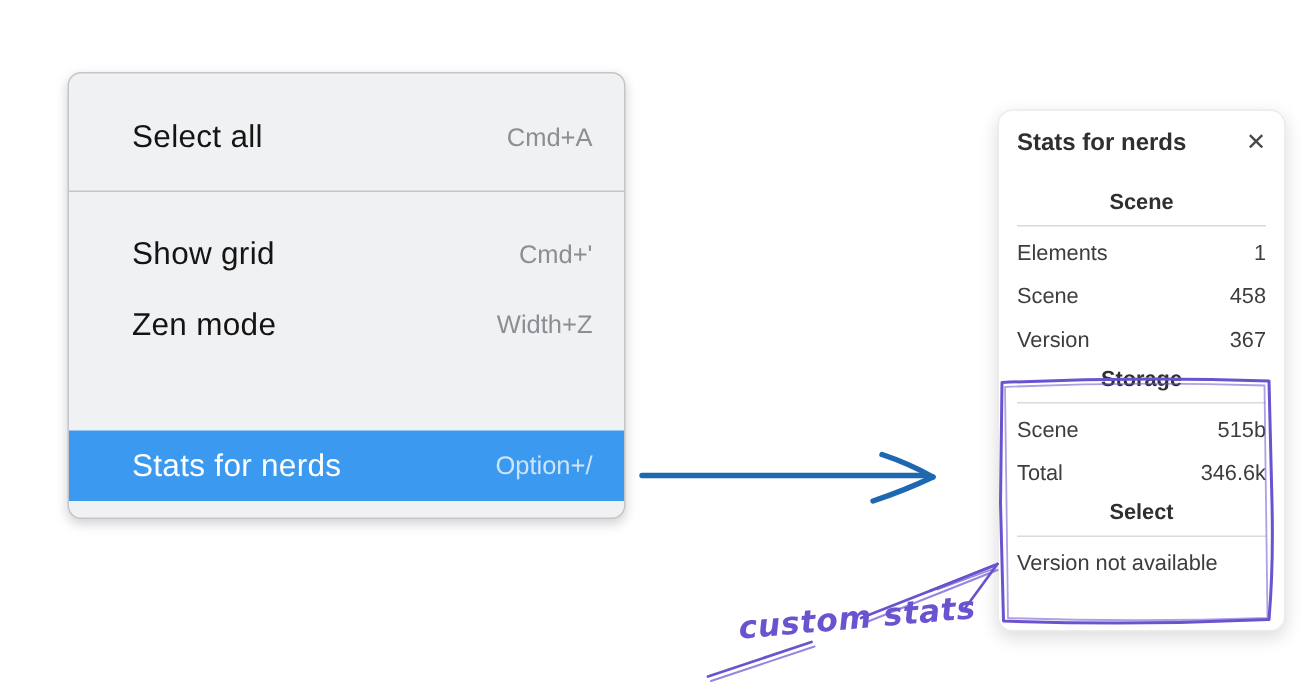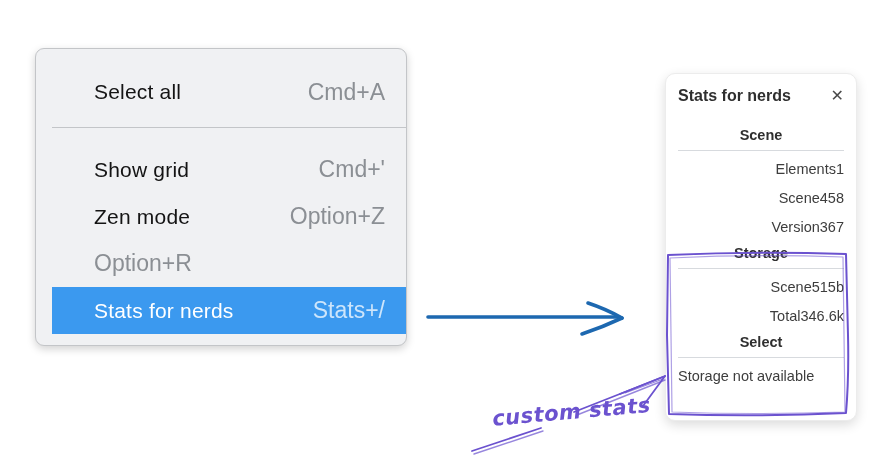--- a/index.html
+++ b/index.html
@@ -10,45 +10,45 @@
     position: relative;
     width: 873px;
     height: 461px;
     background: #ffffff;
     overflow: hidden;
   }
 
   
   .menu {
     position: absolute;
-    left: 35px; top: 48px;
+    left: 45px; top: 48px;
     width: 372px; height: 298px;
     background: var(--menu-bg);
     border: 1px solid var(--menu-border);
     border-radius: 9px;
     box-shadow: 0 3px 8px rgba(0,0,0,0.18);
-    padding: 14px 0 13px 16px;
+    padding: 14px 0 13px 0;
     overflow: hidden;
   }
   .menu-row {
     display: flex;
     align-items: center;
     justify-content: space-between;
     padding: 0 21px 0 42px;
     height: 47px;
     cursor: default;
   }
   .menu-row.first { height: 58px; }
   .menu-label {
     font-size: 21px;
     color: var(--menu-text);
     letter-spacing: 0.2px;
   }
   .menu-key {
-    font-size: 23px;
+    font-size: 17px;
     color: var(--shortcut-text);
   }
   .menu-divider {
     height: 1px;
     background: var(--menu-border);
     margin: 6px 0 18px 0;
   }
   .menu-row.selected { background: var(--highlight); }
   .menu-row.selected .menu-label { color: #ffffff; }
   .menu-row.selected .menu-key { color: var(--highlight-shortcut); }
@@ -89,21 +89,21 @@
     color: #2f2f2f;
     margin-top: 3px;
   }
   .sec-rule {
     border: none;
     border-top: 1px solid var(--divider);
     margin: 7px 0 4px 0;
   }
   .stat-row {
     display: flex;
-    justify-content: flex-end;
+    justify-content: space-between;
     font-size: 14.5px;
     line-height: 29px;
     color: var(--panel-text);
   }
   .panel-note {
     font-size: 14.5px;
     line-height: 29px;
     color: var(--panel-text);
   }
 
@@ -152,28 +152,27 @@
       <span class="menu-label">Select all</span>
       <span class="menu-key">Cmd+A</span>
     </div>
     <div class="menu-divider"></div>
     <div class="menu-row">
       <span class="menu-label">Show grid</span>
       <span class="menu-key">Cmd+'</span>
     </div>
     <div class="menu-row">
       <span class="menu-label">Zen mode</span>
-      <span class="menu-key">Option+Z</span>
+      <span class="menu-key">Width+Z</span>
     </div>
     <div class="menu-row">
-      <span class="menu-key">Option+R</span>
     </div>
     <div class="menu-row selected">
       <span class="menu-label">Stats for nerds</span>
-      <span class="menu-key">Stats+/</span>
+      <span class="menu-key">Option+/</span>
     </div>
   </div>
 
   <div class="panel">
     <div class="panel-header">
       <span class="panel-title">Stats for nerds</span>
       <span class="panel-close">✕</span>
     </div>
 
     <div>
@@ -202,21 +201,21 @@
       </div>
       <div class="stat-row">
         <span>Total</span>
         <span>346.6k</span>
       </div>
     </div>
 
     <div>
       <div class="sec-heading">Select</div>
       <hr class="sec-rule">
-      <div class="panel-note">Storage not available</div>
+      <div class="panel-note">Version not available</div>
     </div>
   </div>
 
   <div class="annotation">custom stats</div>
 
   <svg class="overlay" viewBox="0 0 873 461" xmlns="http://www.w3.org/2000/svg">
 
     <g>
       <path class="blue-stroke" stroke-width="3.6" d="M 428 317 L 619 317"></path>
       <path class="blue-stroke" stroke-width="3.6" d="M 622 318 Q 606 309 588 303"></path>

